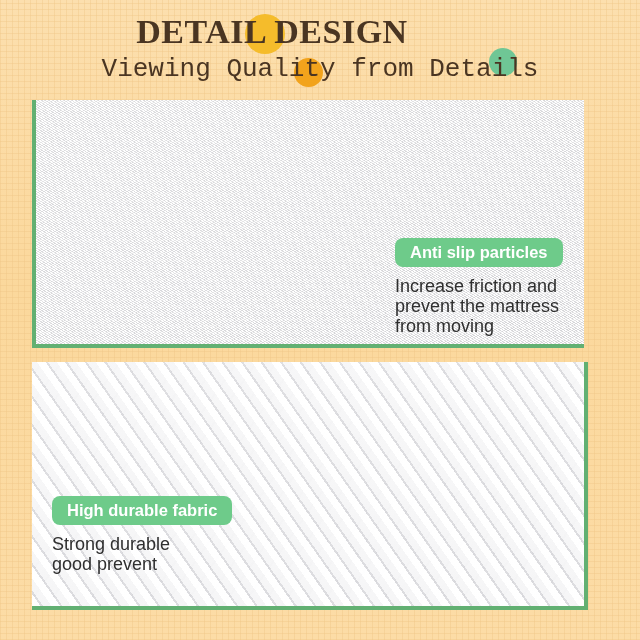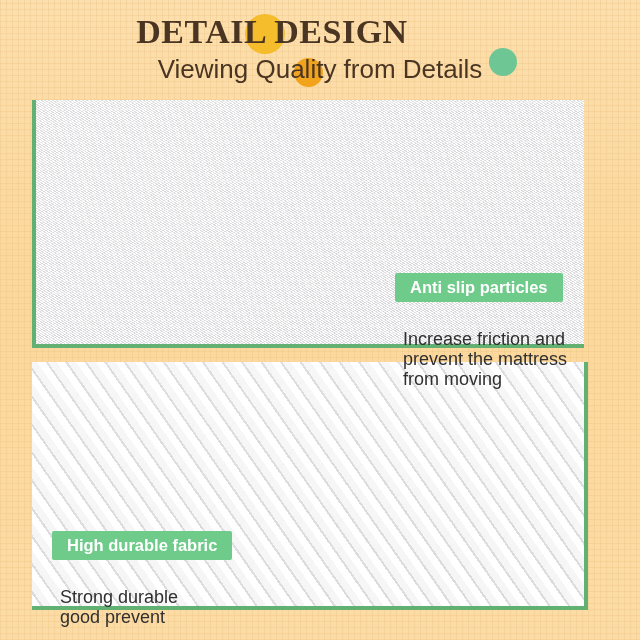--- a/index.html
+++ b/index.html
@@ -75,21 +75,21 @@
     color: #4a3522;
     line-height: 42px;
     white-space: nowrap;
   }
   #title-sub {
     position: absolute;
     top: 52px;
     left: 0;
     width: 640px;
     z-index: 2;
-    font-family: Liberation Sans, sans-serif;
+    font-family: Liberation Mono, monospace;
     font-weight: normal;
     font-size: 26px;
     color: #4a3522;
     line-height: 34px;
     white-space: nowrap;
   }
 
   
   .panel {
     position: absolute;
@@ -155,32 +155,30 @@
   }
   .badge {
     display: inline-block;
     background: #6ecb8a;
     color: #ffffff;
     font-family: "Liberation Sans", sans-serif;
     font-size: 16.5px;
     font-weight: bold;
     line-height: 18px;
     padding: 5px 15px 6px 15px;
-    border-radius: 2px;
+    border-radius: 8px;
     white-space: nowrap;
-    margin-top: 35px;
   }
   .callout-body {
-    margin-top: 27px;
+    margin-top: 9px;
     font-family: "Liberation Sans", sans-serif;
     font-size: 18px;
     line-height: 20px;
     color: #2f2f2f;
     white-space: pre-line;
-    padding-left: 8px;
   }
 </style>
 </head>
 <body>
 
 <div id="page">
 
   <div id="header">
     <div class="deco-circle" id="circle-gold"></div>
     <div class="deco-circle" id="circle-orange"></div>

